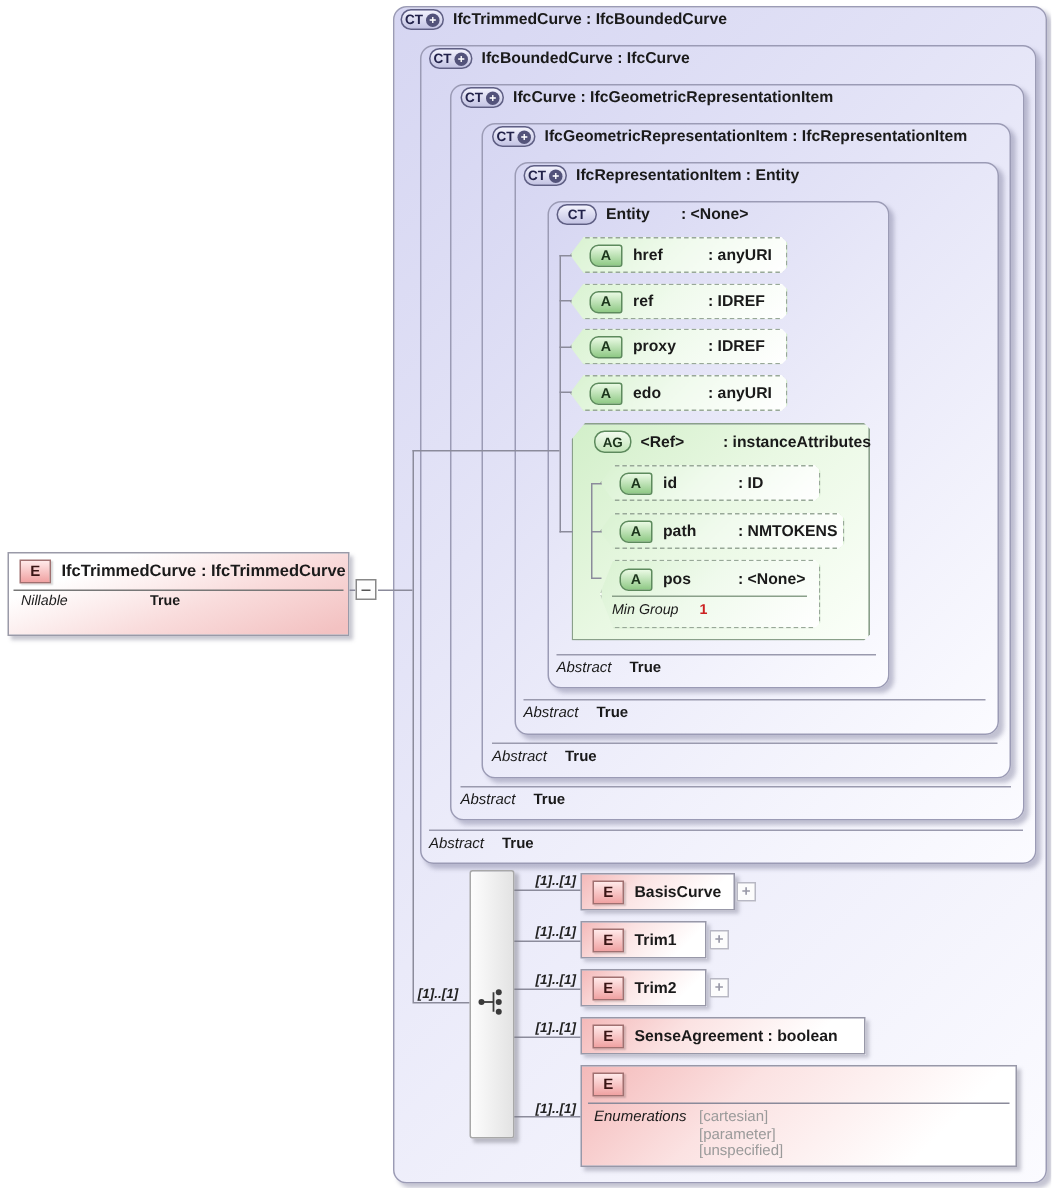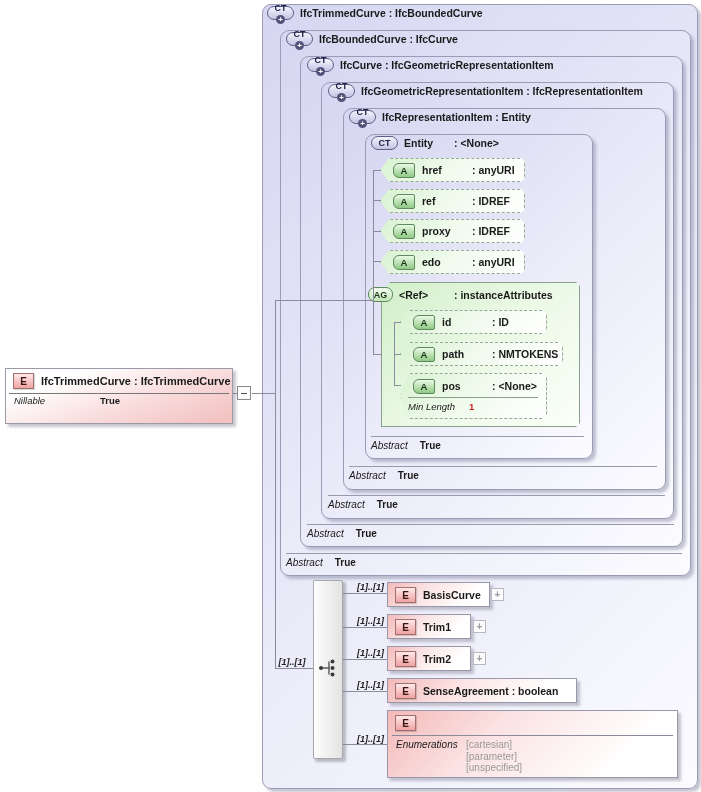--- a/index.html
+++ b/index.html
@@ -8,21 +8,21 @@
 
   
   .ctbox{position:absolute;border:1px solid #9b9bb5;border-radius:9px;
          background:linear-gradient(135deg,#d6d6f2 0%,#e7e7f8 45%,#fbfbff 100%);
          box-shadow:3px 3px 3px rgba(125,125,155,.45);}
   .hdr{position:absolute;display:flex;align-items:center;gap:6px;white-space:nowrap;
        font-weight:bold;font-size:10.5px;}
   .ct-icon{display:inline-flex;align-items:center;justify-content:center;gap:2px;
            min-width:27px;height:14px;border:1px solid #5f5f84;border-radius:8px;
            background:linear-gradient(#f3f3fd,#c4c4e4);font-size:9px;font-weight:bold;color:#22224a;
-           padding:0 2px;box-sizing:border-box;flex-direction:column;}
+           padding:0 2px;box-sizing:border-box;}
   .ct-plus{display:inline-block;width:9px;height:9px;border-radius:50%;background:#53537a;
            color:#fff;font-size:8px;line-height:9px;text-align:center;font-weight:bold;}
   .absrow{position:absolute;border-top:1px solid #9a9aae;padding-top:3px;display:flex;gap:12px;
           font-size:10px;}
   .lbl-i{font-style:italic;}
   .val-b{font-weight:bold;}
 
   
   .attr{position:absolute;border:1px dashed #98a898;display:flex;align-items:center;
         padding-left:12px;box-sizing:border-box;
@@ -155,21 +155,21 @@
     <span class="aname">proxy</span>
     <span>: IDREF</span>
   </div>
   <div class="attr" style="left:380px;top:250px;width:145px;height:24px">
     <span class="a-icon">A</span>
     <span class="aname">edo</span>
     <span>: anyURI</span>
   </div>
 
   <div class="agbox" style="left:381px;top:282px;width:199px;height:145px"></div>
-  <div class="hdr" style="left:368px;top:287px;font-size:10.5px">
+  <div class="hdr" style="left:396px;top:287px;font-size:10.5px">
     <span class="ag-icon">AG</span>
     <span style="display:inline-block;width:49px">&lt;Ref&gt;</span>
     <span>: instanceAttributes</span>
   </div>
   <div class="attr" style="left:400px;top:310px;width:147px;height:24px">
     <span class="a-icon">A</span>
     <span class="aname">id</span>
     <span>: ID</span>
   </div>
   <div class="attr" style="left:400px;top:342px;width:163px;height:24px">
@@ -178,21 +178,21 @@
     <span>: NMTOKENS</span>
   </div>
   <div class="attr" style="left:400px;top:373px;width:147px;height:46px;align-items:flex-start">
     <div style="display:flex;align-items:center;height:24px">
       <span class="a-icon">A</span>
       <span class="aname">pos</span>
       <span>: &lt;None&gt;</span>
     </div>
   </div>
   <div class="facet" style="left:408px;top:397px;width:130px">
-    <span class="lbl-i">Min Length</span>
+    <span class="lbl-i">Min Group</span>
     <span class="fval">1</span>
   </div>
 
   <div class="absrow" style="left:371px;top:436px;width:213px">
     <span class="lbl-i">Abstract</span>
     <span class="val-b">True</span>
   </div>
   <div class="absrow" style="left:349px;top:466px;width:308px">
     <span class="lbl-i">Abstract</span>
     <span class="val-b">True</span>

